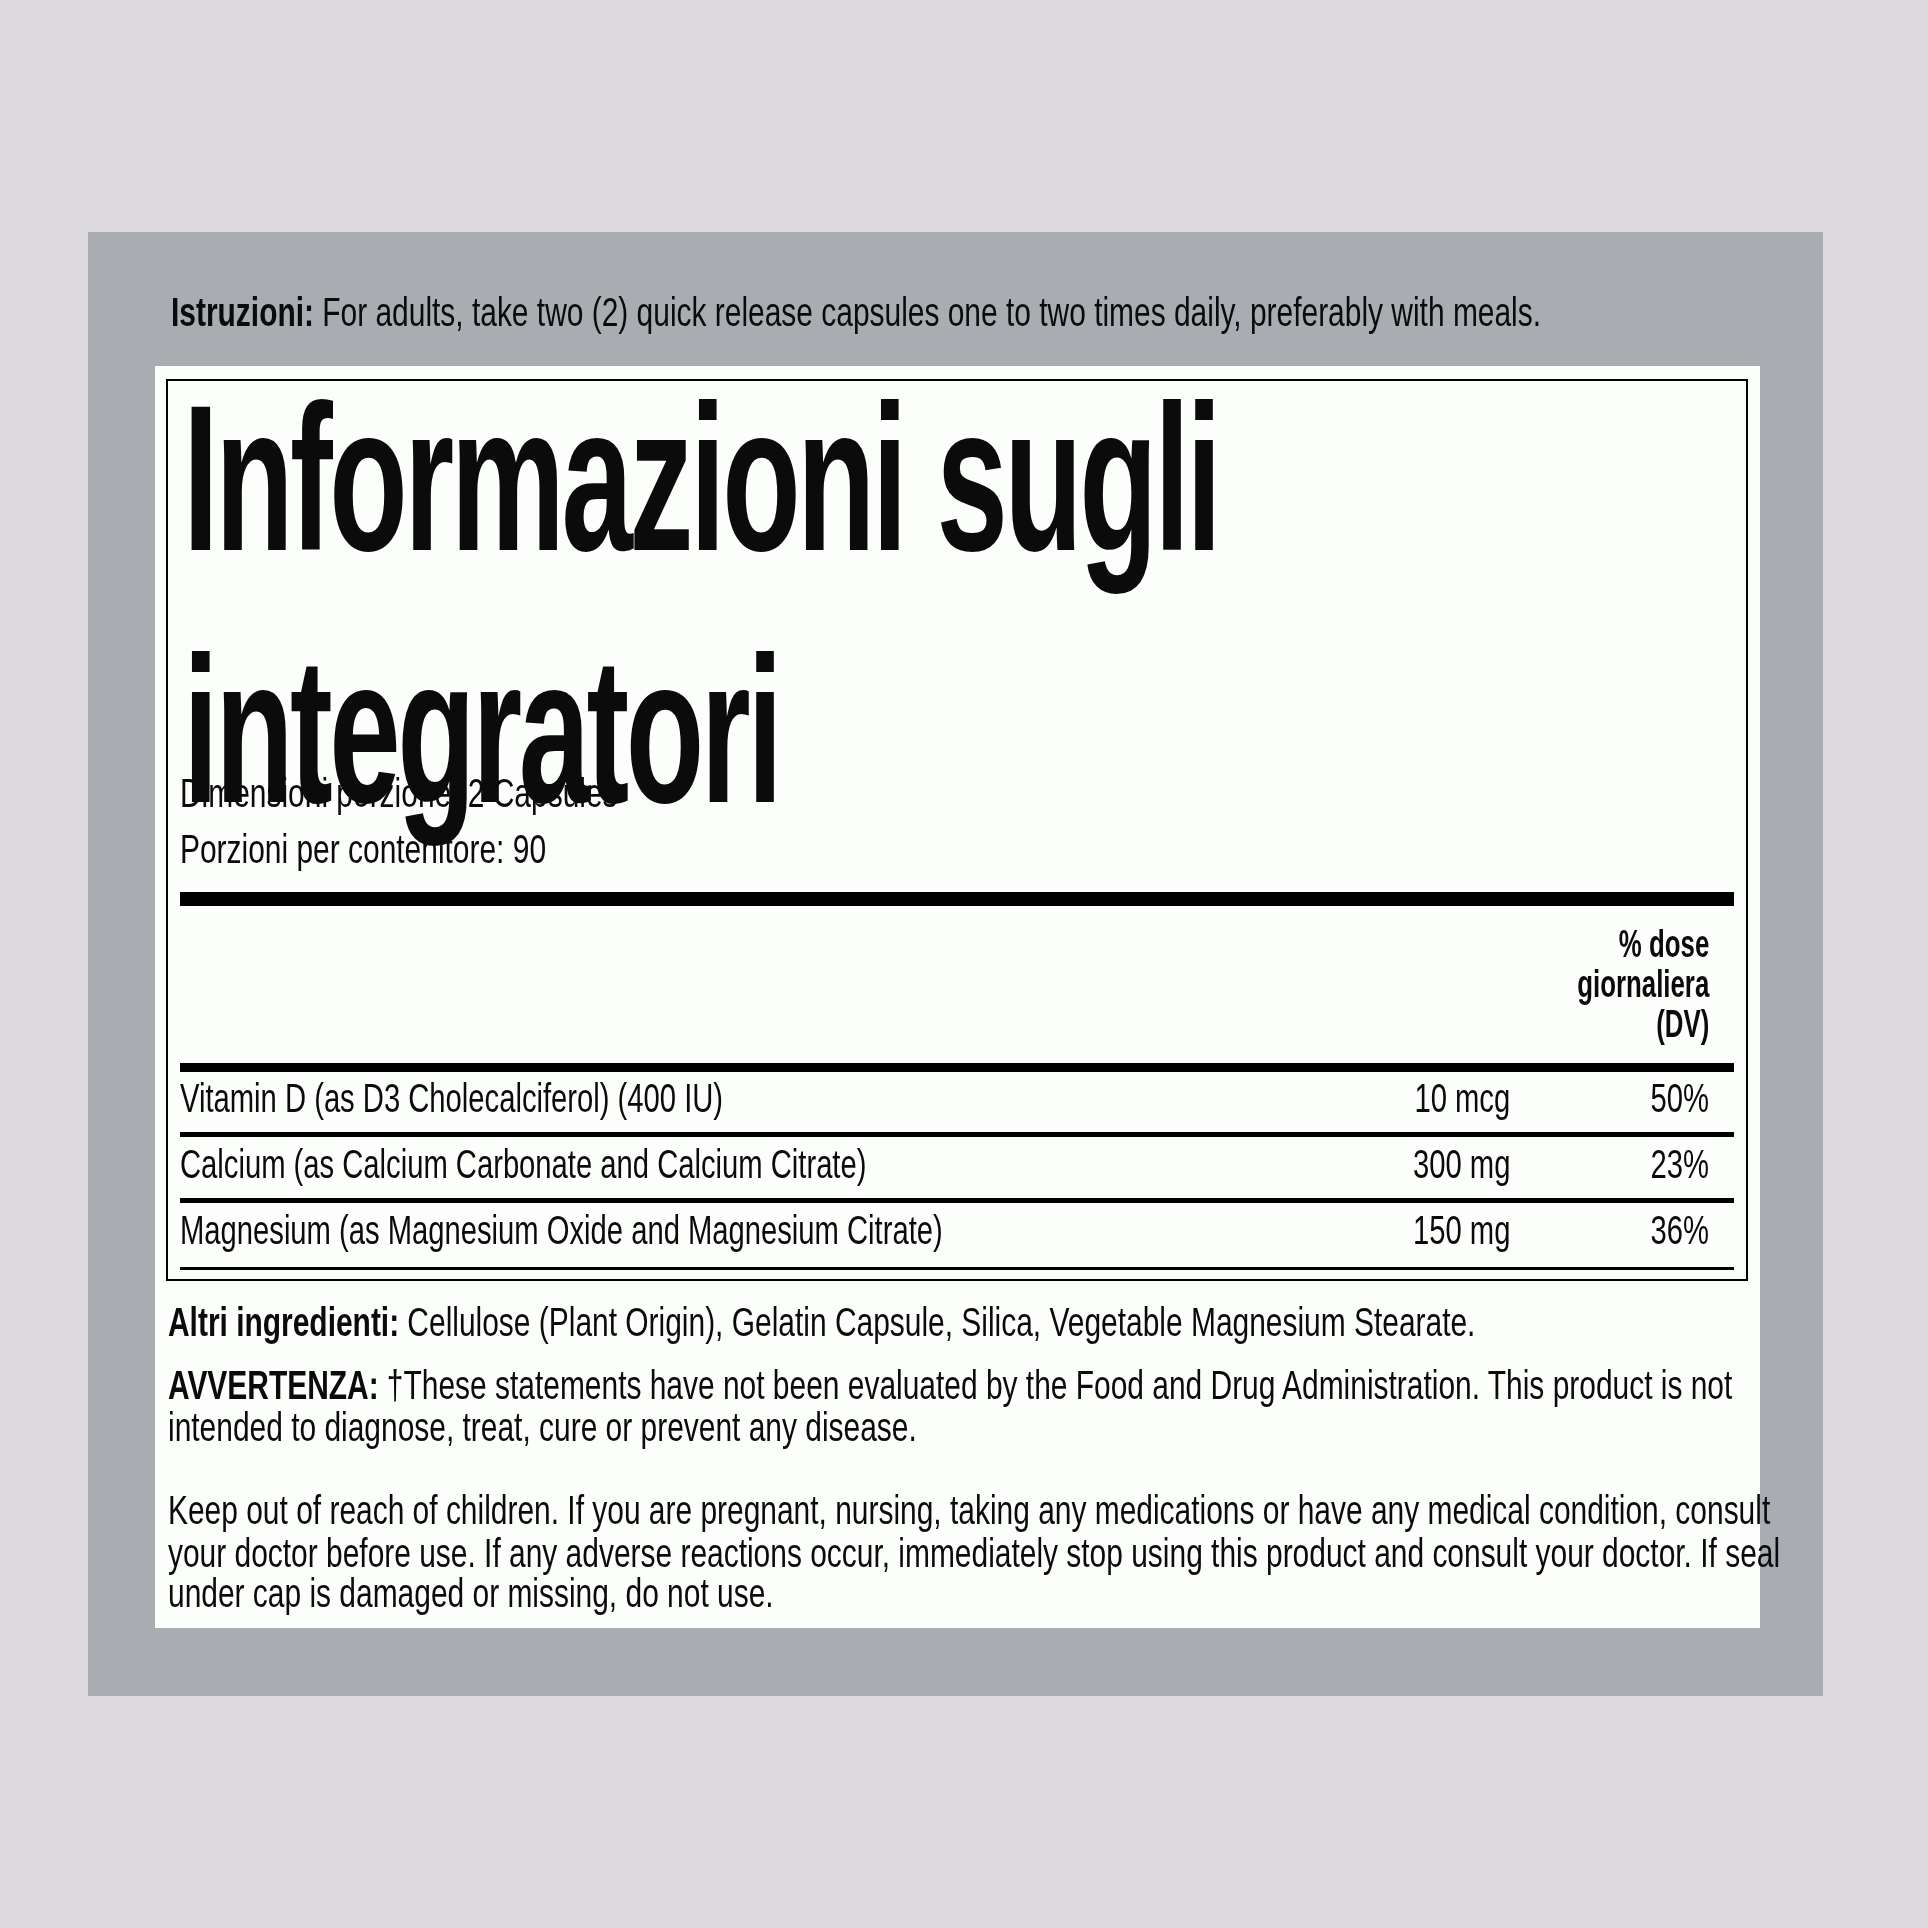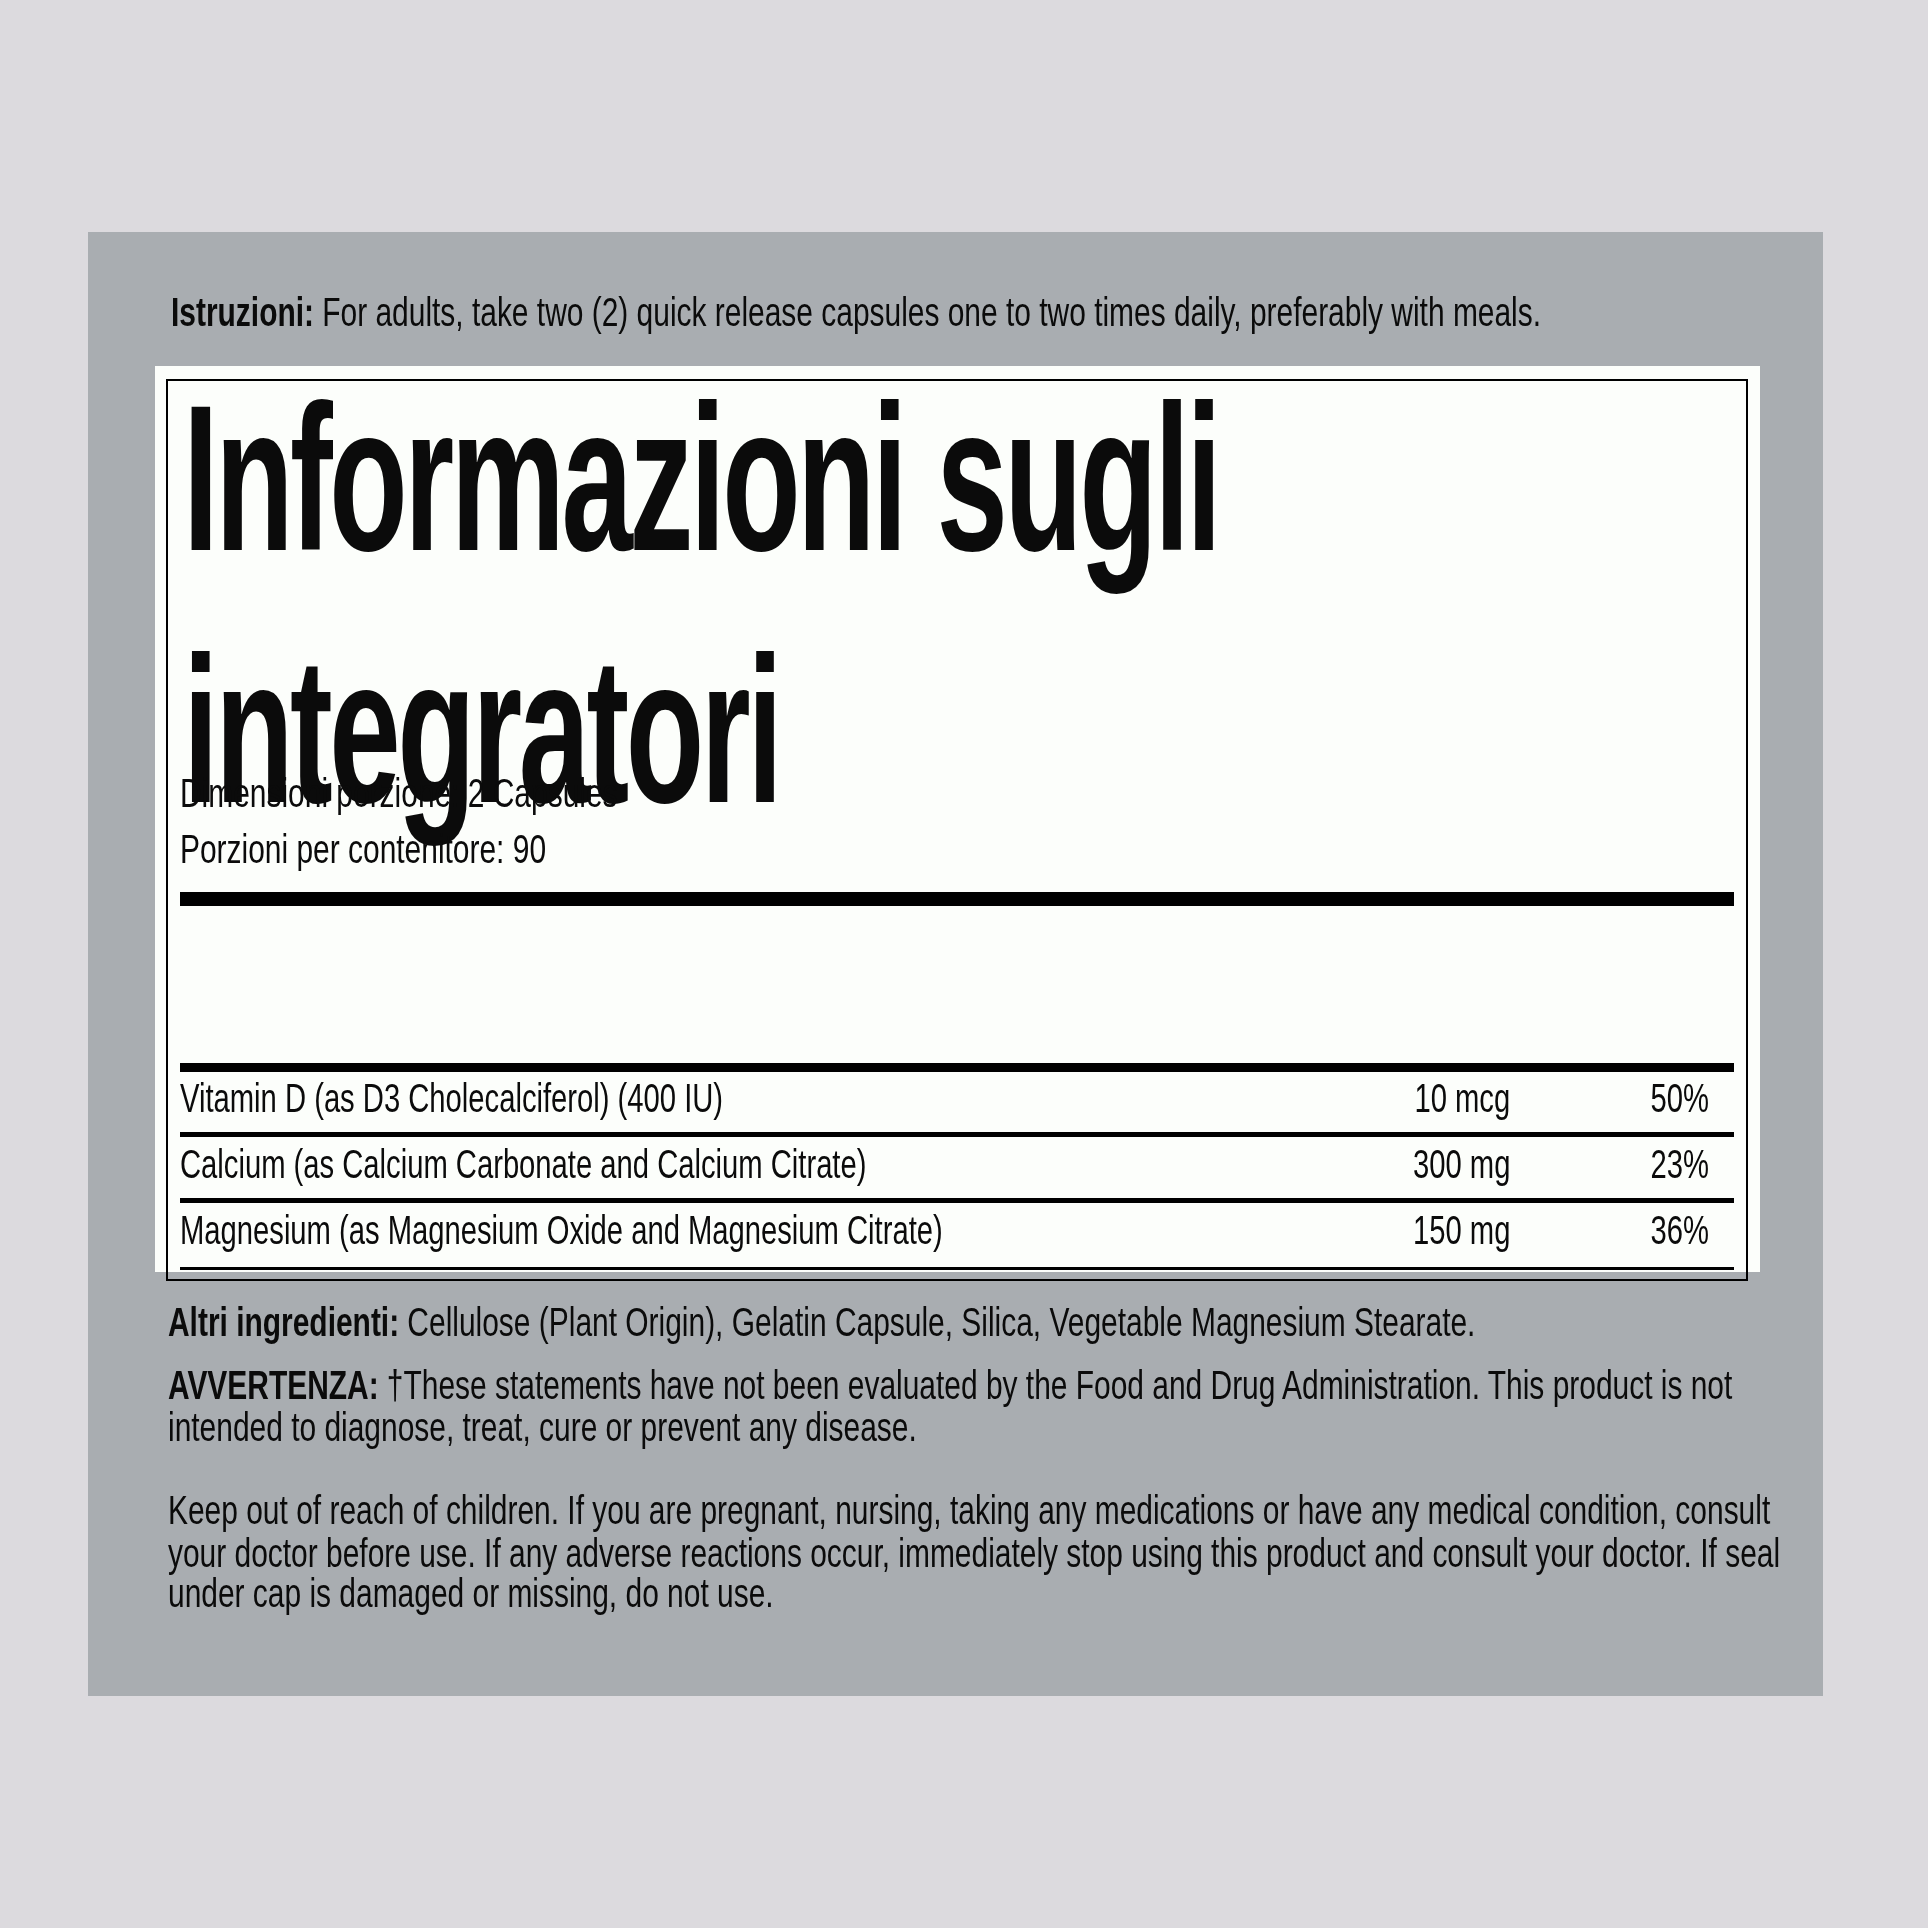--- a/index.html
+++ b/index.html
@@ -11,21 +11,21 @@
   html,body{margin:0;padding:0;background:var(--page-bg);}
   .canvas{
     position:relative;width:1928px;height:1928px;background:var(--page-bg);
     font-family:"Liberation Sans",sans-serif;color:var(--ink);overflow:hidden;
   }
   .gray-panel{
     position:absolute;left:88px;top:232px;width:1735px;height:1464px;
     background:var(--panel-bg);
   }
   .card{
-    position:absolute;left:67px;top:134px;width:1605px;height:906px;
+    position:absolute;left:67px;top:134px;width:1605px;height:1262px;
     background:var(--card-bg);
   }
   
   .cond{white-space:nowrap;transform:scaleX(0.73);transform-origin:0 0;}
   .cond-r{white-space:nowrap;transform:scaleX(0.73);transform-origin:100% 0;}
   .condb{white-space:nowrap;transform:scaleX(0.68);transform-origin:0 0;}
   .condb-r{white-space:nowrap;transform:scaleX(0.68);transform-origin:100% 0;}
   .b{font-weight:bold;}
   .b.sp{margin-right:11.3px;}
 
@@ -89,20 +89,25 @@
       <div class="facts-border"></div>
 
       <div class="abs title t1">Informazioni sugli</div>
       <div class="abs title t2">integratori</div>
 
       <div class="abs serving sv1 cond">Dimensioni porzione: 2 Capsules</div>
       <div class="abs serving sv2 cond">Porzioni per contenitore: 90</div>
 
       <div class="bar bar1"></div>
 
+      <div class="abs colhead right">
+        <div class="condb-r">% dose</div>
+        <div class="condb-r">giornaliera</div>
+        <div class="condb-r">(DV)</div>
+      </div>
 
       <div class="bar bar2"></div>
 
       <div class="abs rowtxt rname r1 cond">Vitamin D (as D3 Cholecalciferol) (400 IU)</div>
       <div class="abs rowtxt ramt r1 cond-r">10 mcg</div>
       <div class="abs rowtxt rdv r1 cond-r">50%</div>
 
       <div class="sep sep1"></div>
 
       <div class="abs rowtxt rname r2 cond">Calcium (as Calcium Carbonate and Calcium Citrate)</div>

